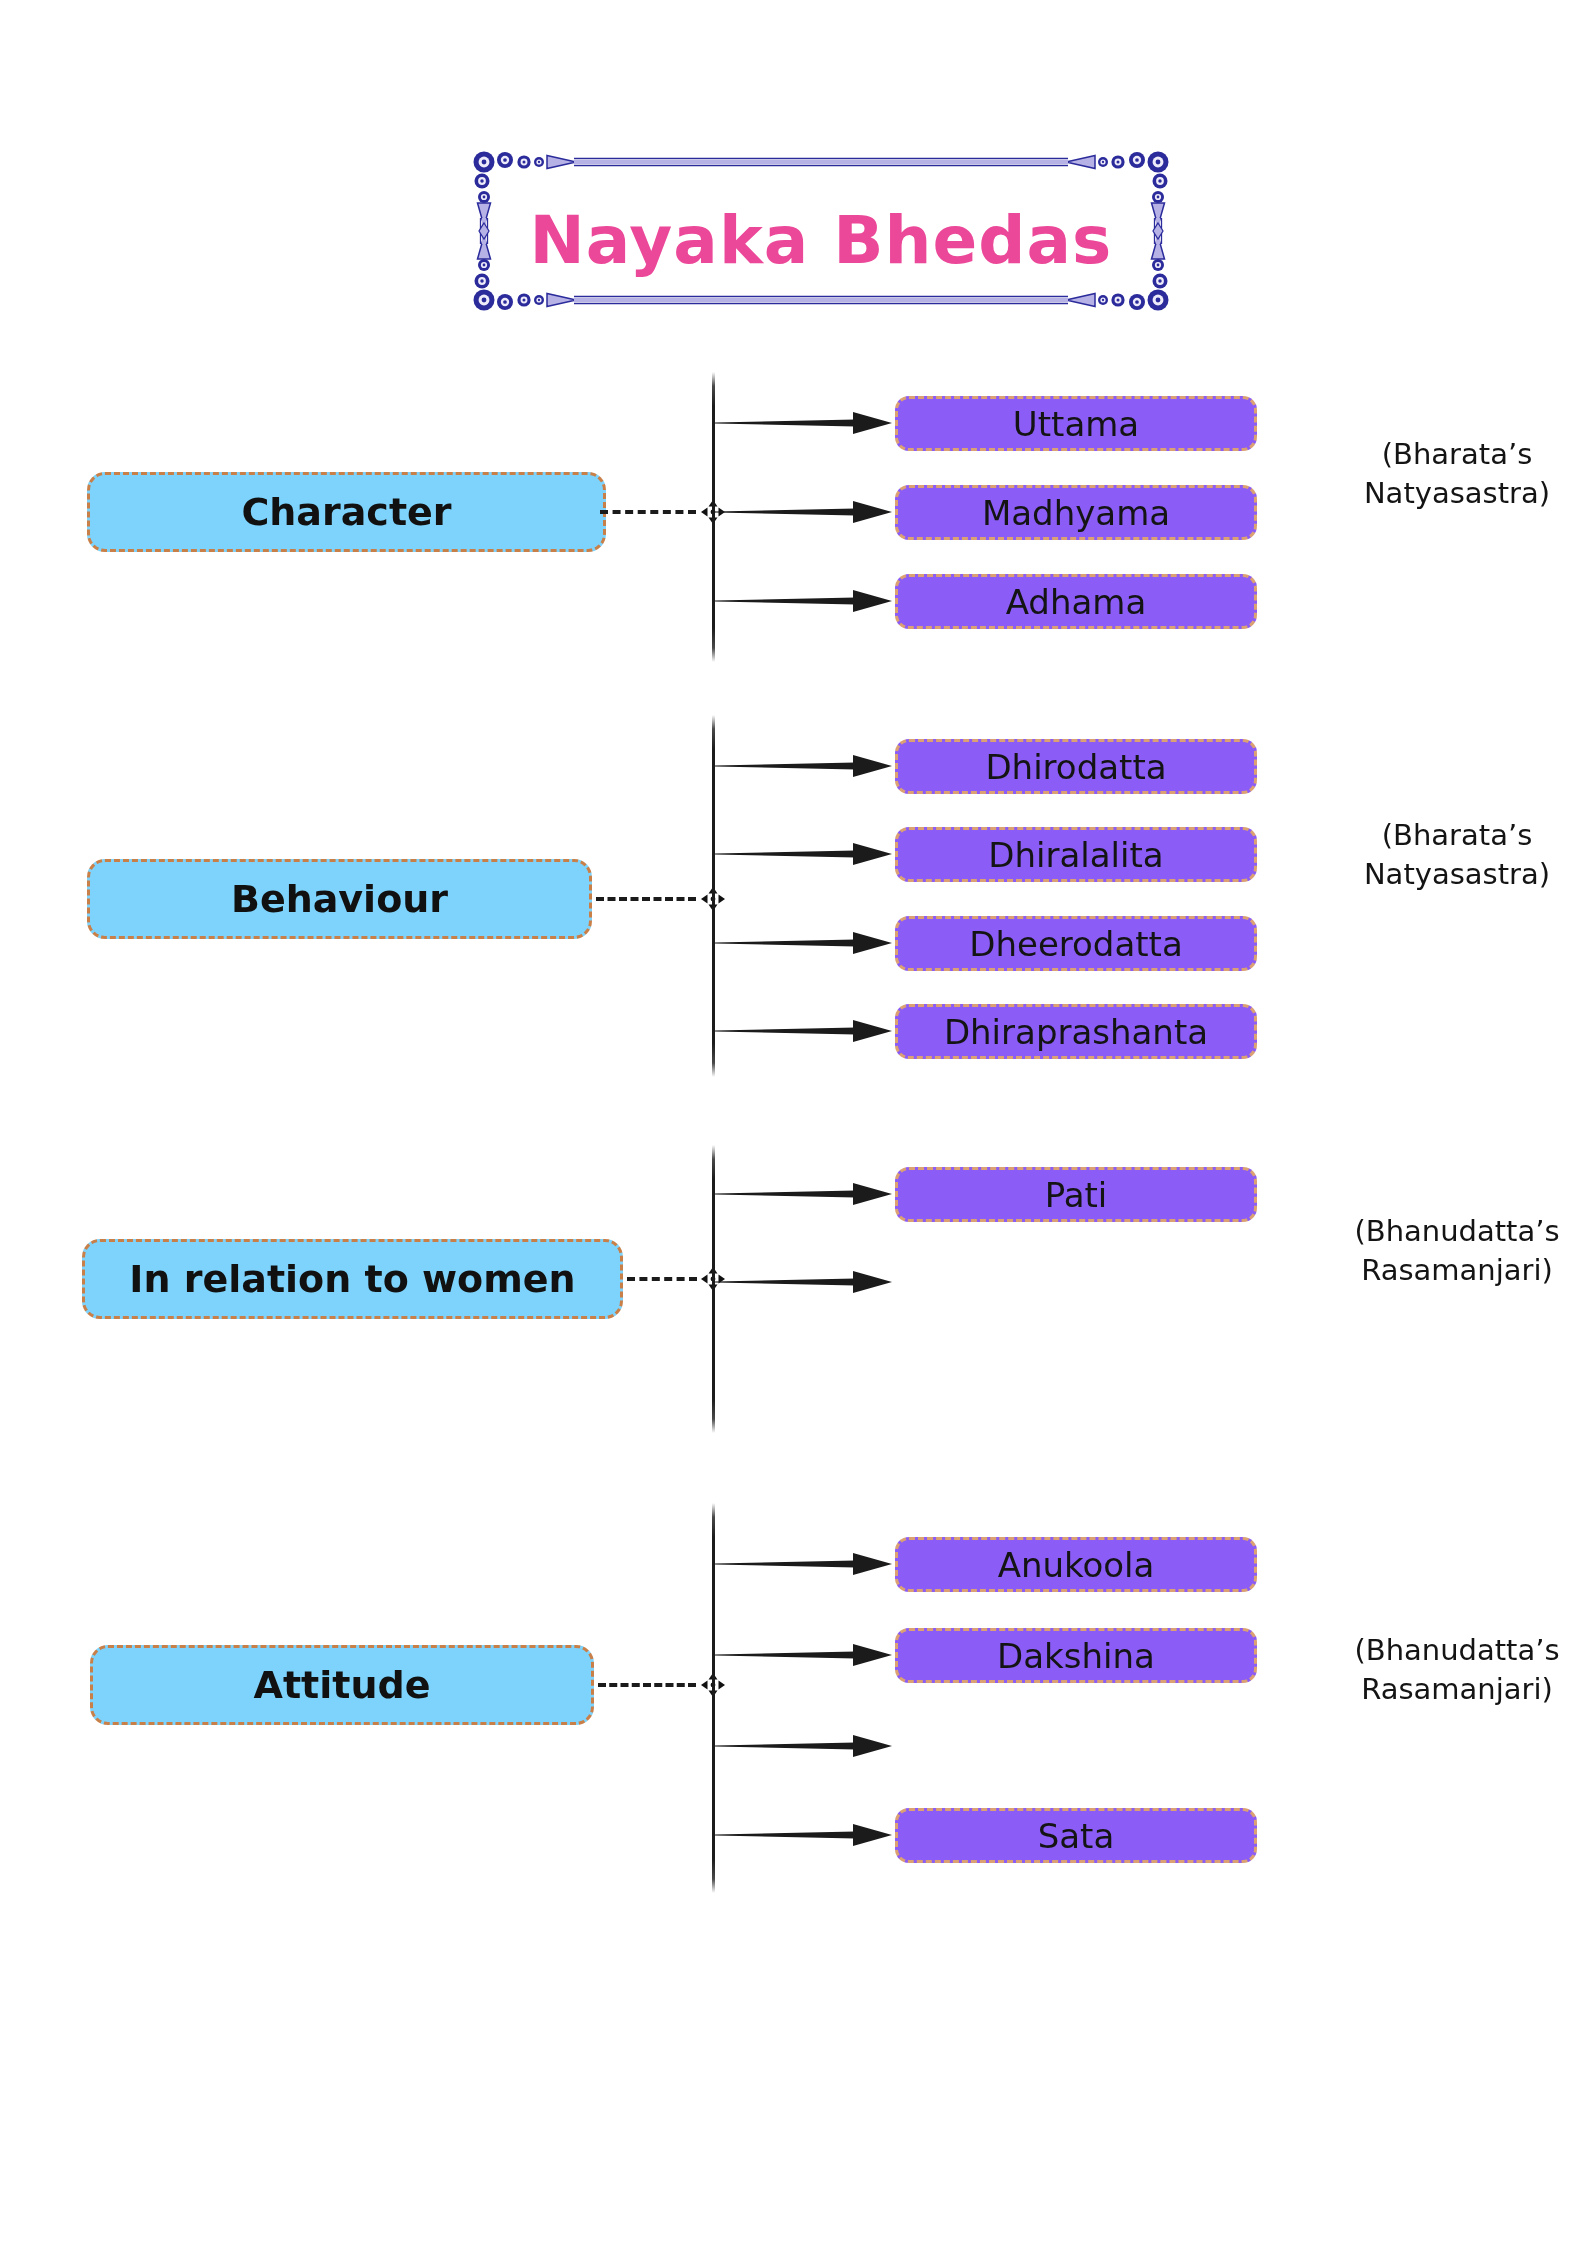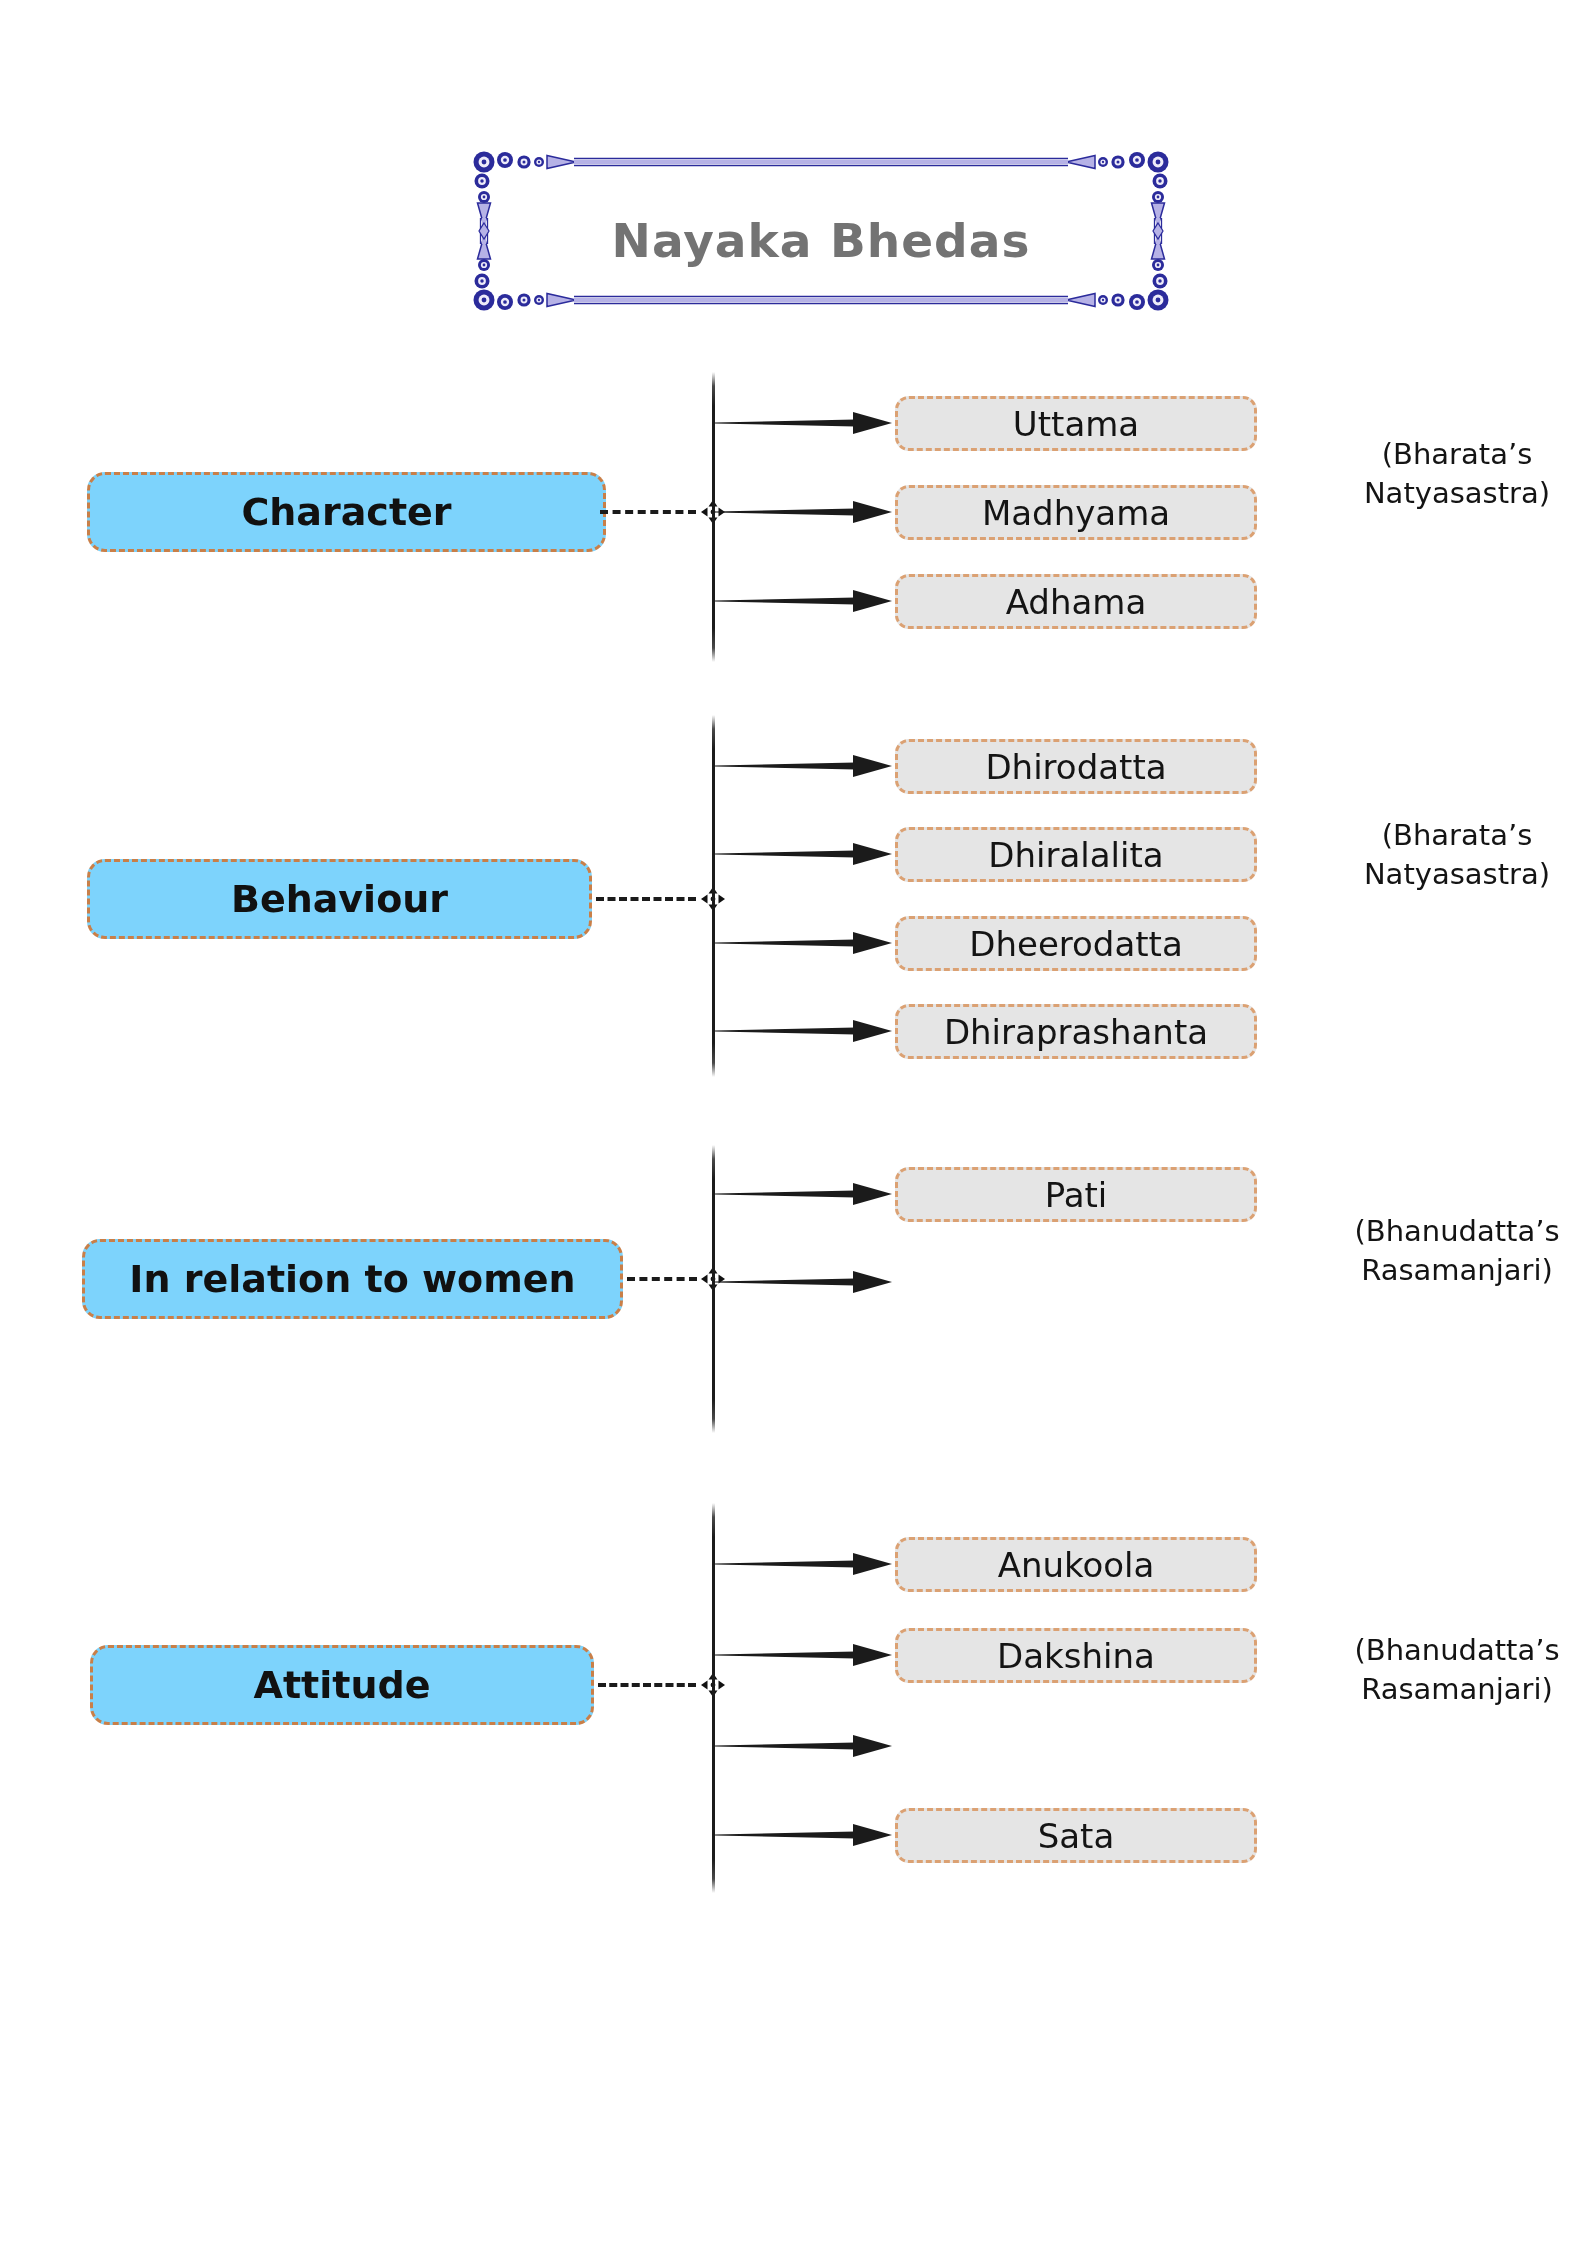--- a/index.html
+++ b/index.html
@@ -19,22 +19,22 @@
     --frame-light:#b6b2e6;
   }
 
   
   .title-wrap { position:absolute; left:462px; top:140px; width:718px; height:182px; }
   .title-wrap svg.frame { position:absolute; inset:0; }
   .title-text {
     position:absolute; inset:0;
     display:flex; align-items:center; justify-content:center;
     transform:translateY(9px);
-    font-size:47px; font-weight:bold; letter-spacing:1px;
-    margin:0; color:#737373;
+    font-size:66px; font-weight:bold; letter-spacing:1px;
+    margin:0; color:#ec4899;
   }
 
   
   section.group { position:absolute; inset:0; pointer-events:none; }
   section.group > * { pointer-events:auto; }
 
   .cat {
     position:absolute;
     border:3.5px dashed var(--cat-border);
     border-radius:18px;
@@ -71,21 +71,21 @@
   .vline.g1 { top:715px;  height:362px; }
   .vline.g2 { top:1145px; height:288px; }
   .vline.g3 { top:1503px; height:390px; }
 
   .row { position:absolute; left:714px; width:545px; height:55px; }
   .row svg.arrow { position:absolute; left:1px; top:15px; }
   .item-box {
     position:absolute; left:181px; top:0;
     width:362px; height:55px; box-sizing:border-box;
     border:3px dashed var(--item-border);
-    border-radius:14px; background:#e5e5e5;
+    border-radius:14px; background:#8b5cf6;
     display:flex; align-items:center; justify-content:center;
     font-size:34px; color:#141414;
   }
 
   .note {
     position:absolute; left:1312px; width:290px;
     text-align:center; font-size:29px; line-height:39px;
     white-space:pre-line; color:#141414;
   }
   .note.g0 { top:435px; }

